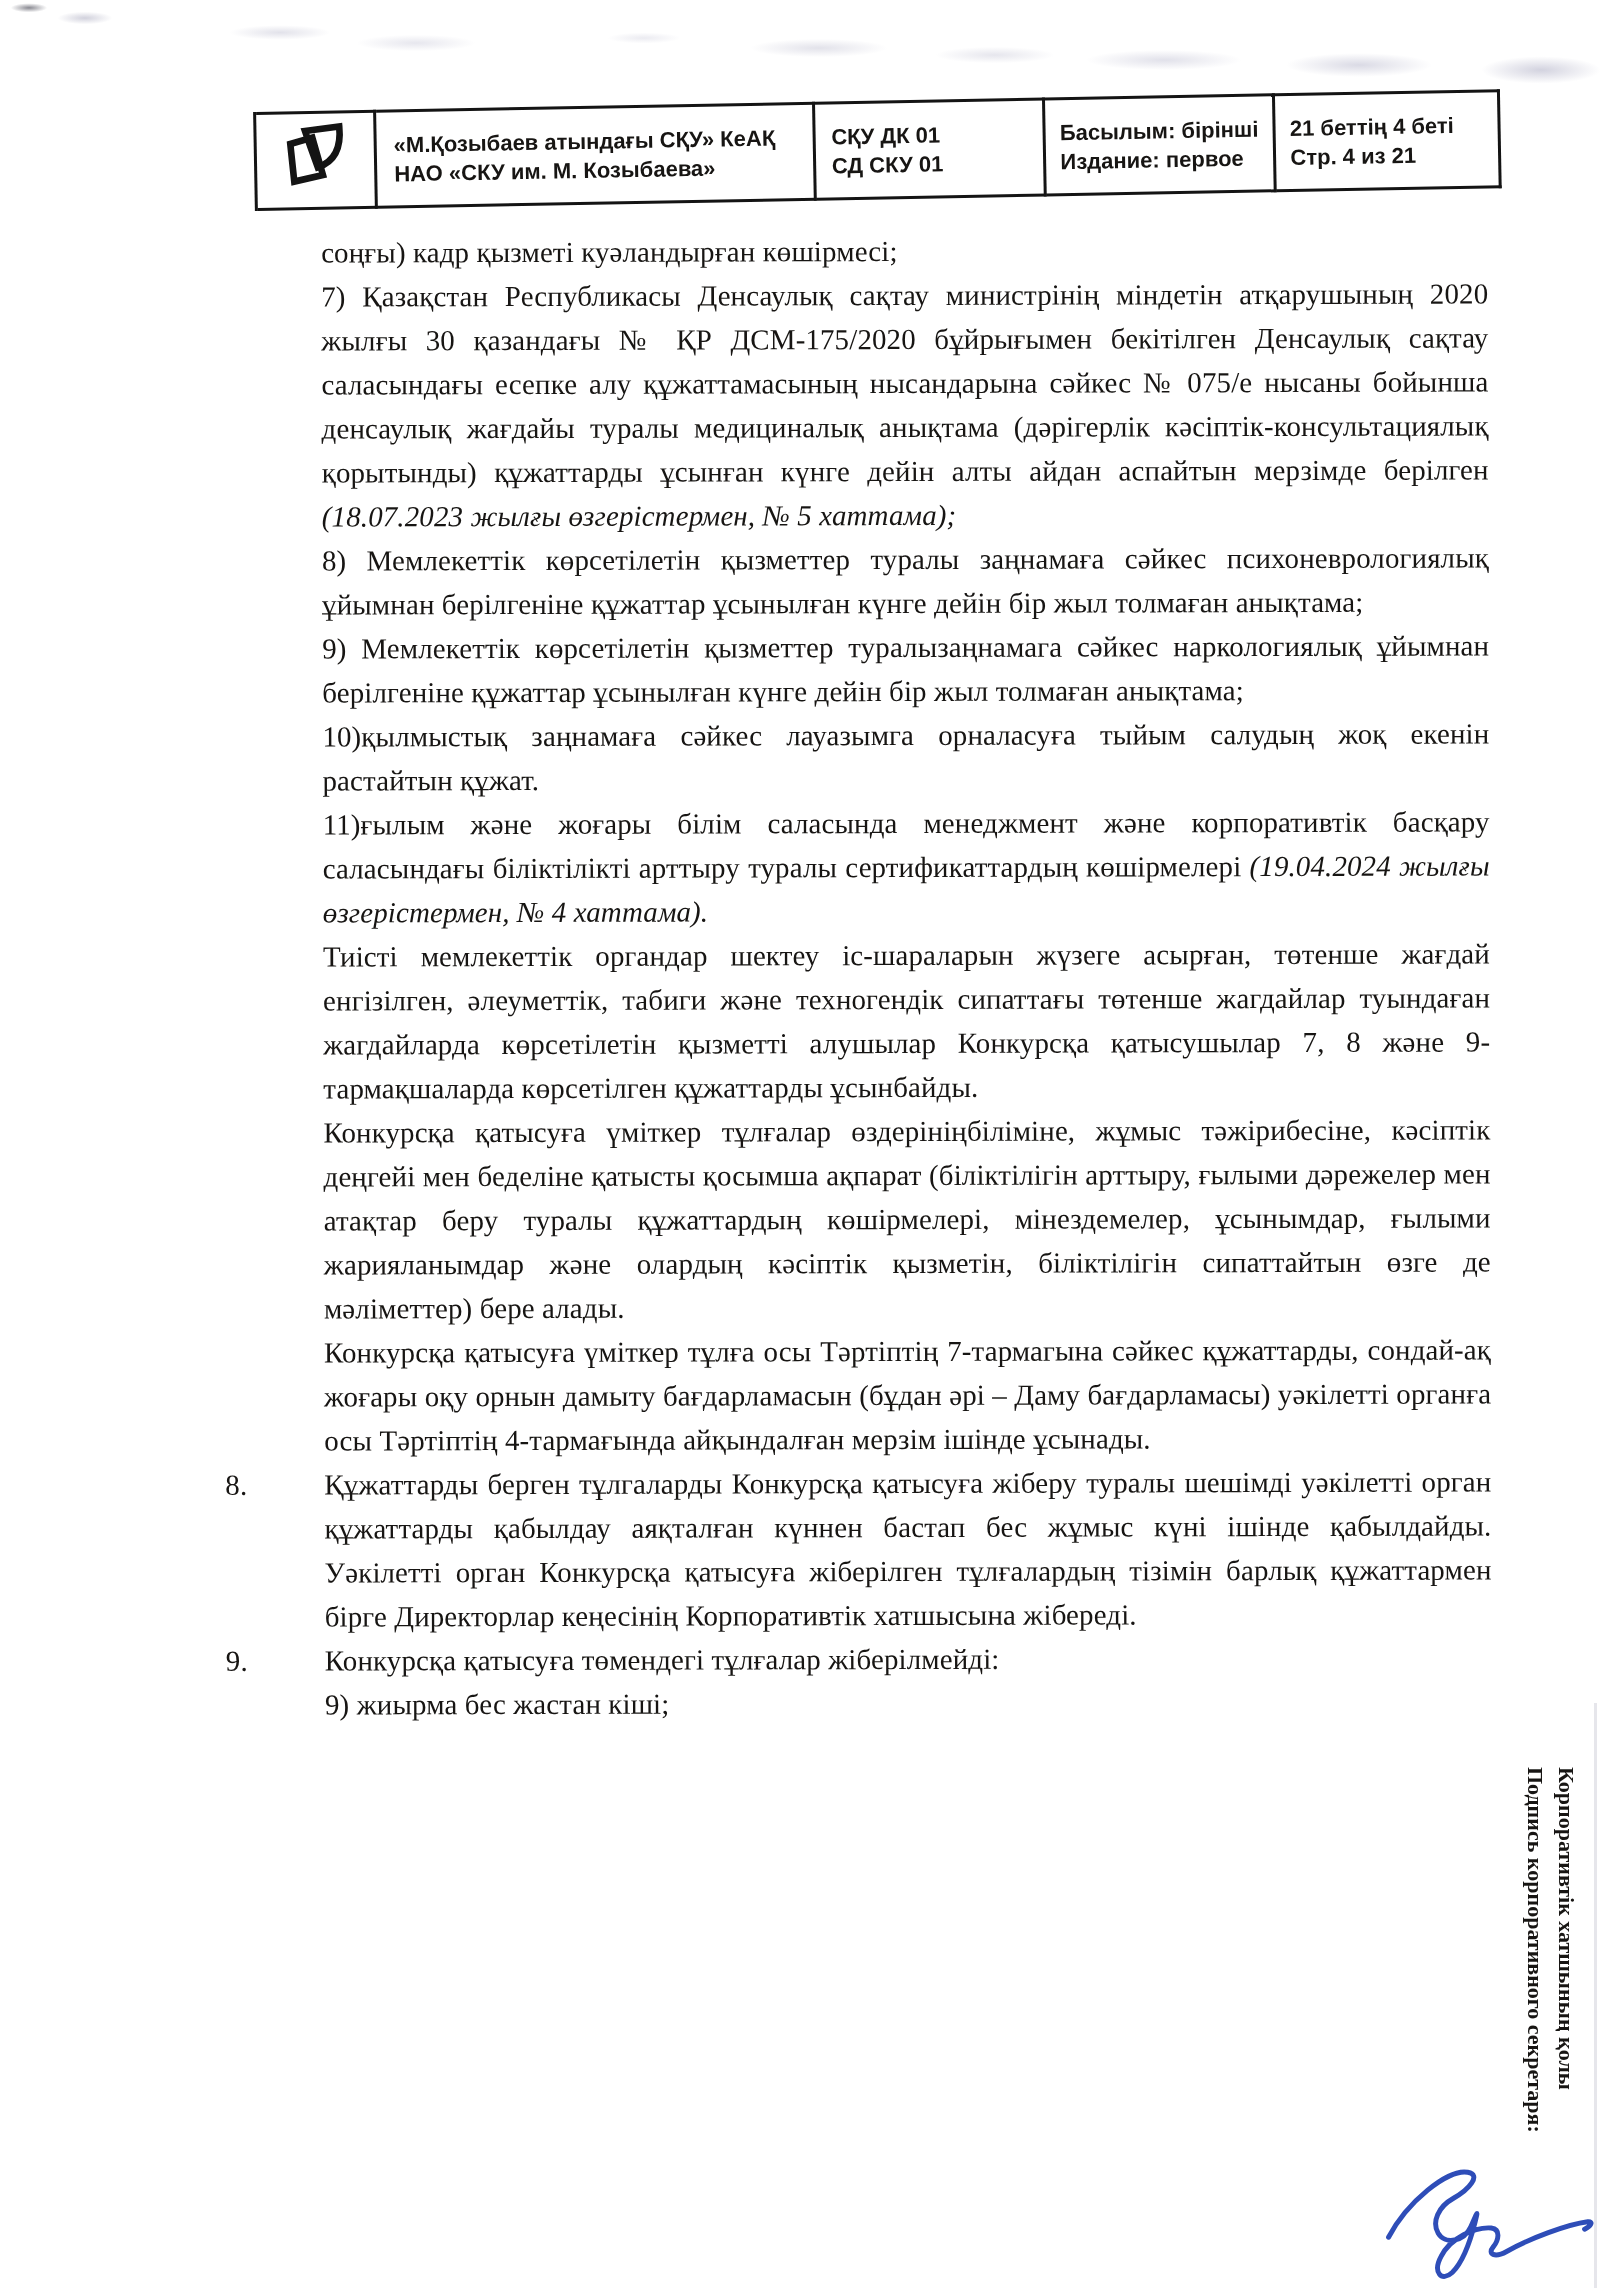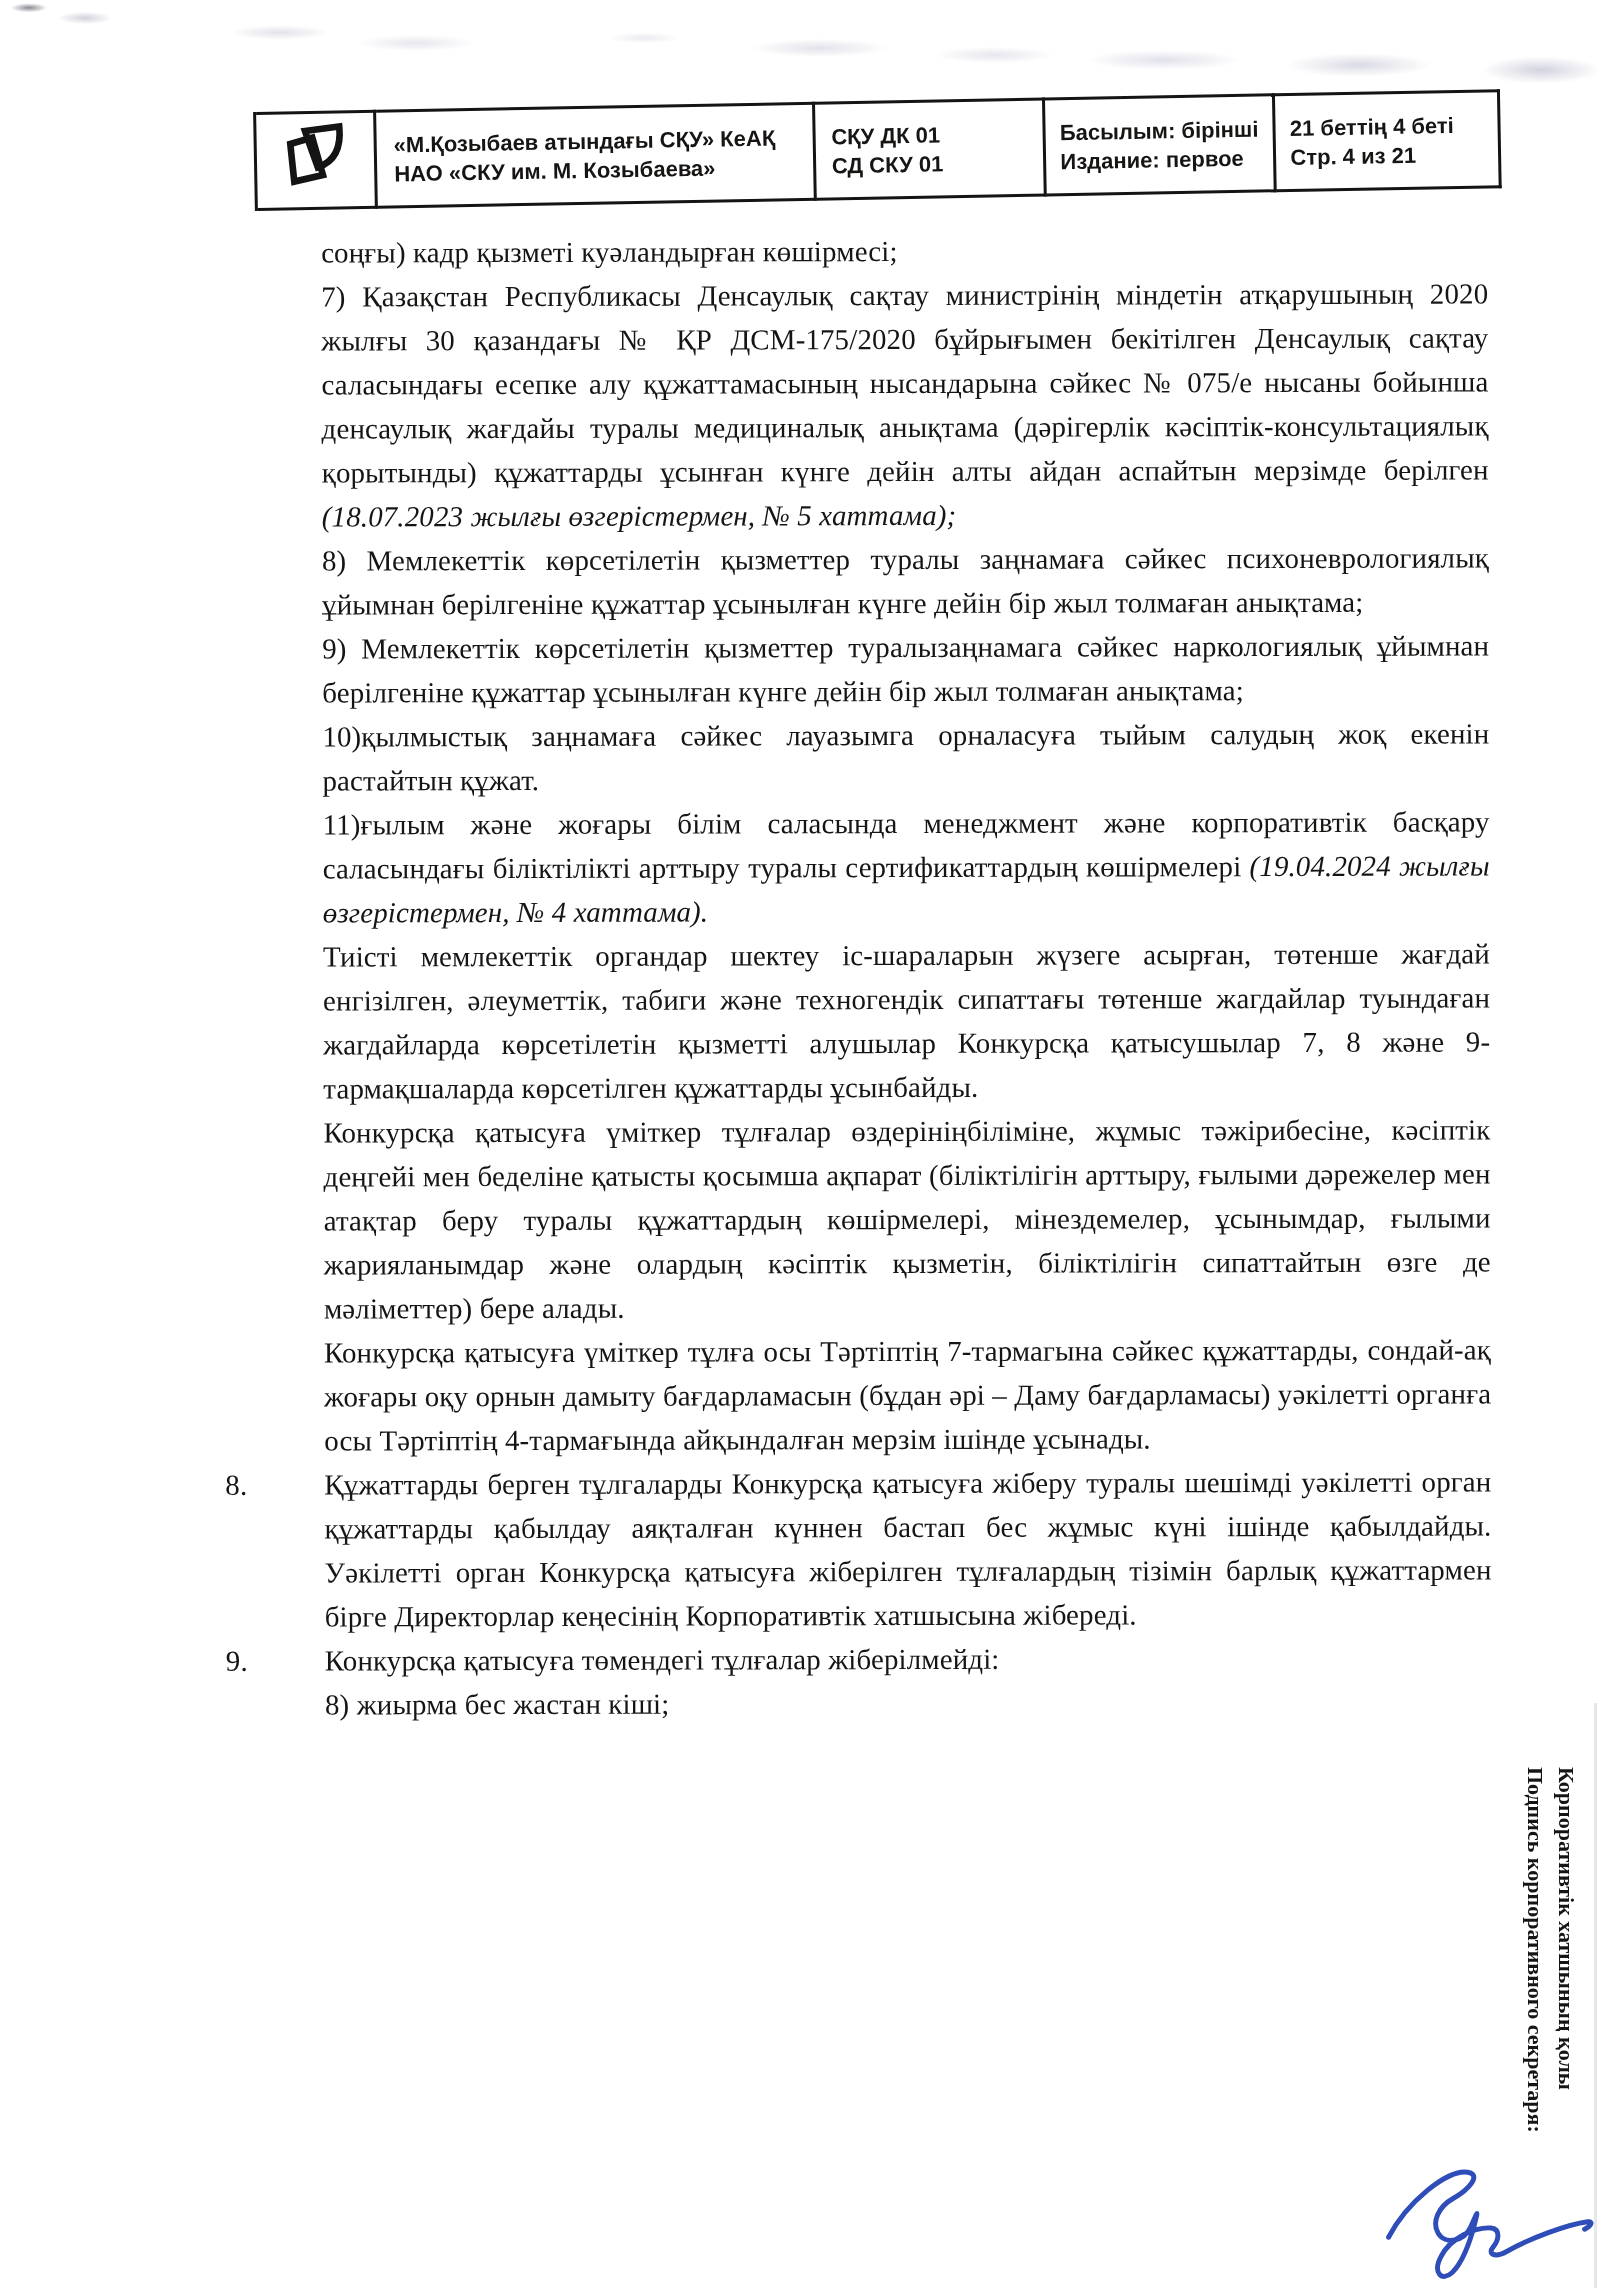--- a/index.html
+++ b/index.html
@@ -124,21 +124,21 @@
       <div class="para"><span>7) Қазақстан Республикасы Денсаулық сақтау министрінің міндетін атқарушының 2020 жылғы 30 қазандағы № ҚР ДСМ-175/2020 бұйрығымен бекітілген Денсаулық сақтау саласындағы есепке алу құжаттамасының нысандарына сәйкес № 075/е нысаны бойынша денсаулық жағдайы туралы медициналық анықтама (дәрігерлік кәсіптік-консультациялық қорытынды) құжаттарды ұсынған күнге дейін алты айдан аспайтын мерзімде берілген </span><span class="it">(18.07.2023 жылғы өзгерістермен, № 5 хаттама);</span></div>
       <div class="para"><span>8) Мемлекеттік көрсетілетін қызметтер туралы заңнамаға сәйкес психоневрологиялық ұйымнан берілгеніне құжаттар ұсынылған күнге дейін бір жыл толмаған анықтама;</span></div>
       <div class="para"><span>9) Мемлекеттік көрсетілетін қызметтер туралызаңнамага сәйкес наркологиялық ұйымнан берілгеніне құжаттар ұсынылған күнге дейін бір жыл толмаған анықтама;</span></div>
       <div class="para"><span>10)қылмыстық заңнамаға сәйкес лауазымга орналасуға тыйым салудың жоқ екенін растайтын құжат.</span></div>
       <div class="para"><span>11)ғылым және жоғары білім саласында менеджмент және корпоративтік басқару саласындағы біліктілікті арттыру туралы сертификаттардың көшірмелері </span><span class="it">(19.04.2024 жылғы өзгерістермен, № 4 хаттама).</span></div>
       <div class="para"><span>Тиісті мемлекеттік органдар шектеу іс-шараларын жүзеге асырған, төтенше жағдай енгізілген, әлеуметтік, табиги және техногендік сипаттағы төтенше жагдайлар туындаған жагдайларда көрсетілетін қызметті алушылар Конкурсқа қатысушылар 7, 8 және 9-тармақшаларда көрсетілген құжаттарды ұсынбайды.</span></div>
       <div class="para"><span>Конкурсқа қатысуға үміткер тұлғалар өздерініңбіліміне, жұмыс тәжірибесіне, кәсіптік деңгейі мен беделіне қатысты қосымша ақпарат (біліктілігін арттыру, ғылыми дәрежелер мен атақтар беру туралы құжаттардың көшірмелері, мінездемелер, ұсынымдар, ғылыми жарияланымдар және олардың кәсіптік қызметін, біліктілігін сипаттайтын өзге де мәліметтер) бере алады.</span></div>
       <div class="para"><span>Конкурсқа қатысуға үміткер тұлға осы Тәртіптің 7-тармагына сәйкес құжаттарды, сондай-ақ жоғары оқу орнын дамыту бағдарламасын (бұдан әрі – Даму бағдарламасы) уәкілетті органға осы Тәртіптің 4-тармағында айқындалған мерзім ішінде ұсынады.</span></div>
       <div class="para"><span class="item-number">8.</span><span>Құжаттарды берген тұлгаларды Конкурсқа қатысуға жіберу туралы шешімді уәкілетті орган құжаттарды қабылдау аяқталған күннен бастап бес жұмыс күні ішінде қабылдайды. Уәкілетті орган Конкурсқа қатысуға жіберілген тұлғалардың тізімін барлық құжаттармен бірге Директорлар кеңесінің Корпоративтік хатшысына жібереді.</span></div>
       <div class="para"><span class="item-number">9.</span><span>Конкурсқа қатысуға төмендегі тұлғалар жіберілмейді:</span></div>
-      <div class="para"><span>8)  жиырма бес жастан кіші;</span></div>
+      <div class="para"><span>9)  жиырма бес жастан кіші;</span></div>
     </div>
 
   <div class="margin-caption">
     <div>Корпоративтік хатшының қолы</div>
     <div>Подпись корпоративного секретаря:</div>
   </div>
 
   <svg class="sig" viewBox="0 0 380 250">
     <path d="M30,165 C60,108 126,54 158,60 C181,64 160,88 135,102
              C110,116 100,140 110,158 C122,178 152,172 163,148

